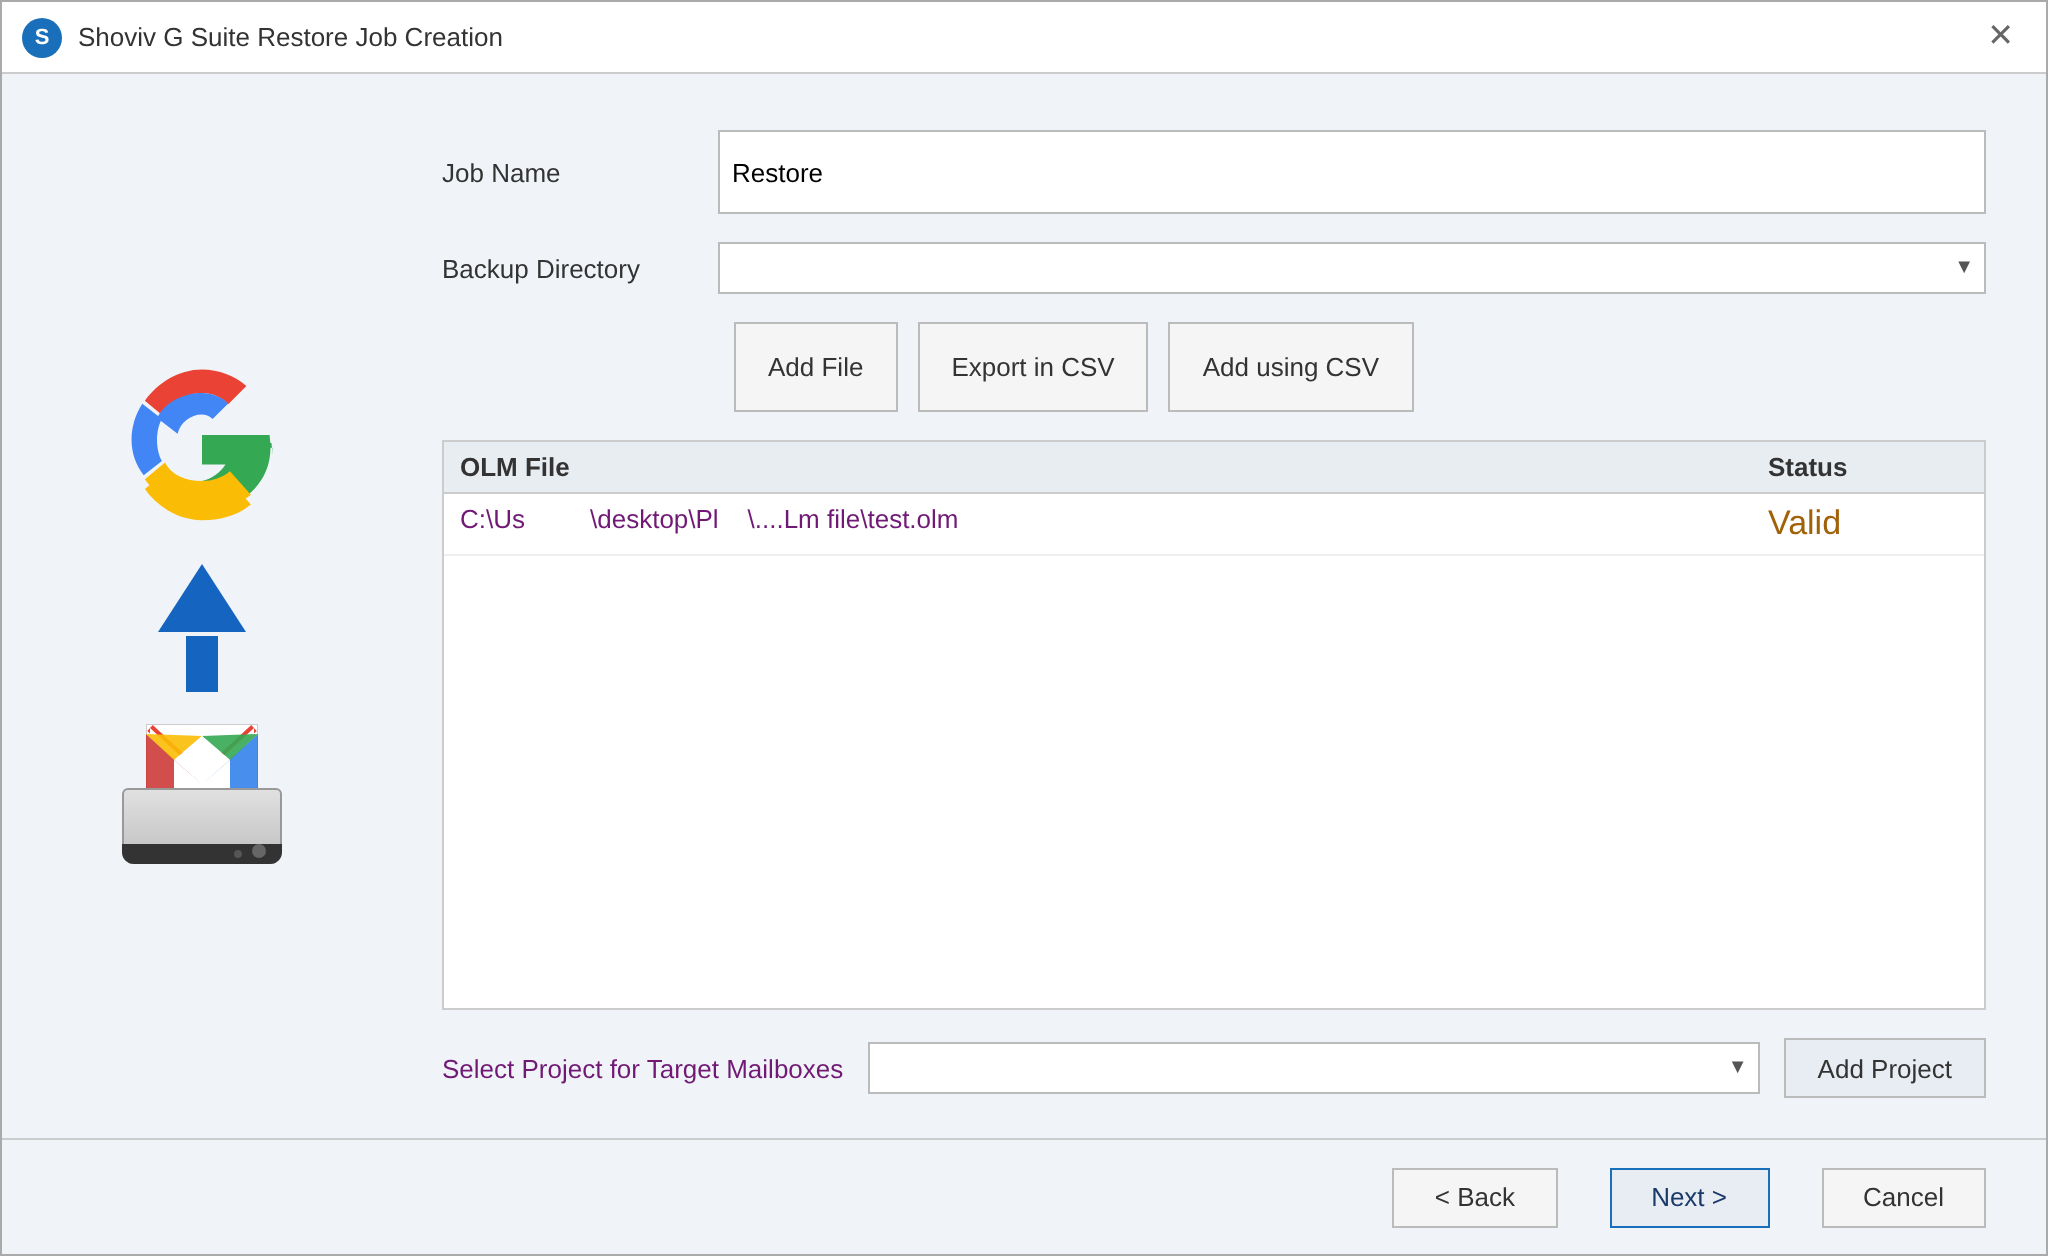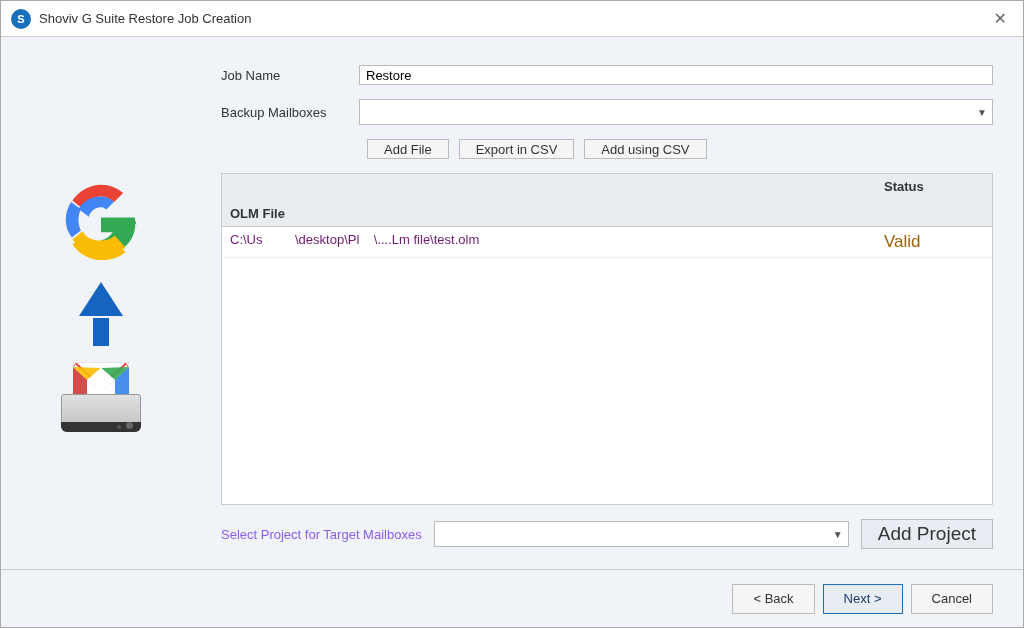--- a/index.html
+++ b/index.html
@@ -133,21 +133,21 @@
 
     .form-label {
       width: 130px;
       font-size: 13px;
       color: #333;
       flex-shrink: 0;
     }
 
     .form-input {
       flex: 1;
-      height: 20px;
+      height: 42px;
       border: 1px solid #bbb;
       background: white;
       padding: 2px 6px;
       font-size: 13px;
       outline: none;
     }
 
     .form-select-wrapper {
       flex: 1;
       position: relative;
@@ -175,21 +175,21 @@
       pointer-events: none;
     }
 
     .button-row {
       display: flex;
       gap: 10px;
       margin-left: 146px;
     }
 
     .btn {
-      height: 20px;
+      height: 45px;
       padding: 0 16px;
       border: 1px solid #bbb;
       background: #f5f5f5;
       font-size: 13px;
       cursor: pointer;
       color: #333;
     }
 
     .file-table {
       flex: 1;
@@ -206,21 +206,20 @@
       background: #e8edf2;
       border-bottom: 1px solid #ccc;
       padding: 5px 8px;
     }
 
     .col-file {
       flex: 1;
       font-weight: 600;
       font-size: 13px;
       color: #333;
-      margin-top: 27px;
     }
 
     .col-status {
       width: 100px;
       font-weight: 600;
       font-size: 13px;
       color: #333;
     }
 
     .table-body {
@@ -250,21 +249,21 @@
     }
 
     .bottom-row {
       display: flex;
       align-items: center;
       gap: 12px;
     }
 
     .bottom-label {
       font-size: 13px;
-      color: #8b5cf6;
+      color: #701a75;
       white-space: nowrap;
       text-align: center;
     }
 
     .bottom-select-wrapper {
       flex: 1;
       position: relative;
     }
 
     .bottom-select {
@@ -277,35 +276,35 @@
       outline: none;
       appearance: none;
       cursor: pointer;
     }
 
     .add-project-btn {
       height: 30px;
       padding: 0 16px;
       border: 1px solid #bbb;
       background: #e8edf4;
-      font-size: 19px;
+      font-size: 13px;
       cursor: pointer;
       color: #333;
       white-space: nowrap;
     }
 
     .footer {
       height: 58px;
       background: #f0f4f8;
       border-top: 1px solid #ccc;
       display: flex;
       align-items: center;
       justify-content: flex-end;
       padding: 0 30px;
-      gap: 8px;
+      gap: 26px;
       flex-shrink: 0;
     }
 
     .footer-btn {
       height: 30px;
       padding: 0 20px;
       border: 1px solid #bbb;
       background: #f5f5f5;
       font-size: 13px;
       cursor: pointer;
@@ -397,21 +396,21 @@
     </div>
 
     <div class="right-panel">
 
       <div class="form-row">
         <label class="form-label">Job Name</label>
         <input class="form-input" type="text" value="Restore" style="">
       </div>
 
       <div class="form-row">
-        <label class="form-label">Backup Mailboxes</label>
+        <label class="form-label">Backup Directory</label>
         <div class="form-select-wrapper">
           <select class="form-select">
             <option value=""></option>
           </select>
           <span class="select-arrow">▼</span>
         </div>
       </div>
 
       <div class="button-row">
         <button class="btn">Add File</button>

